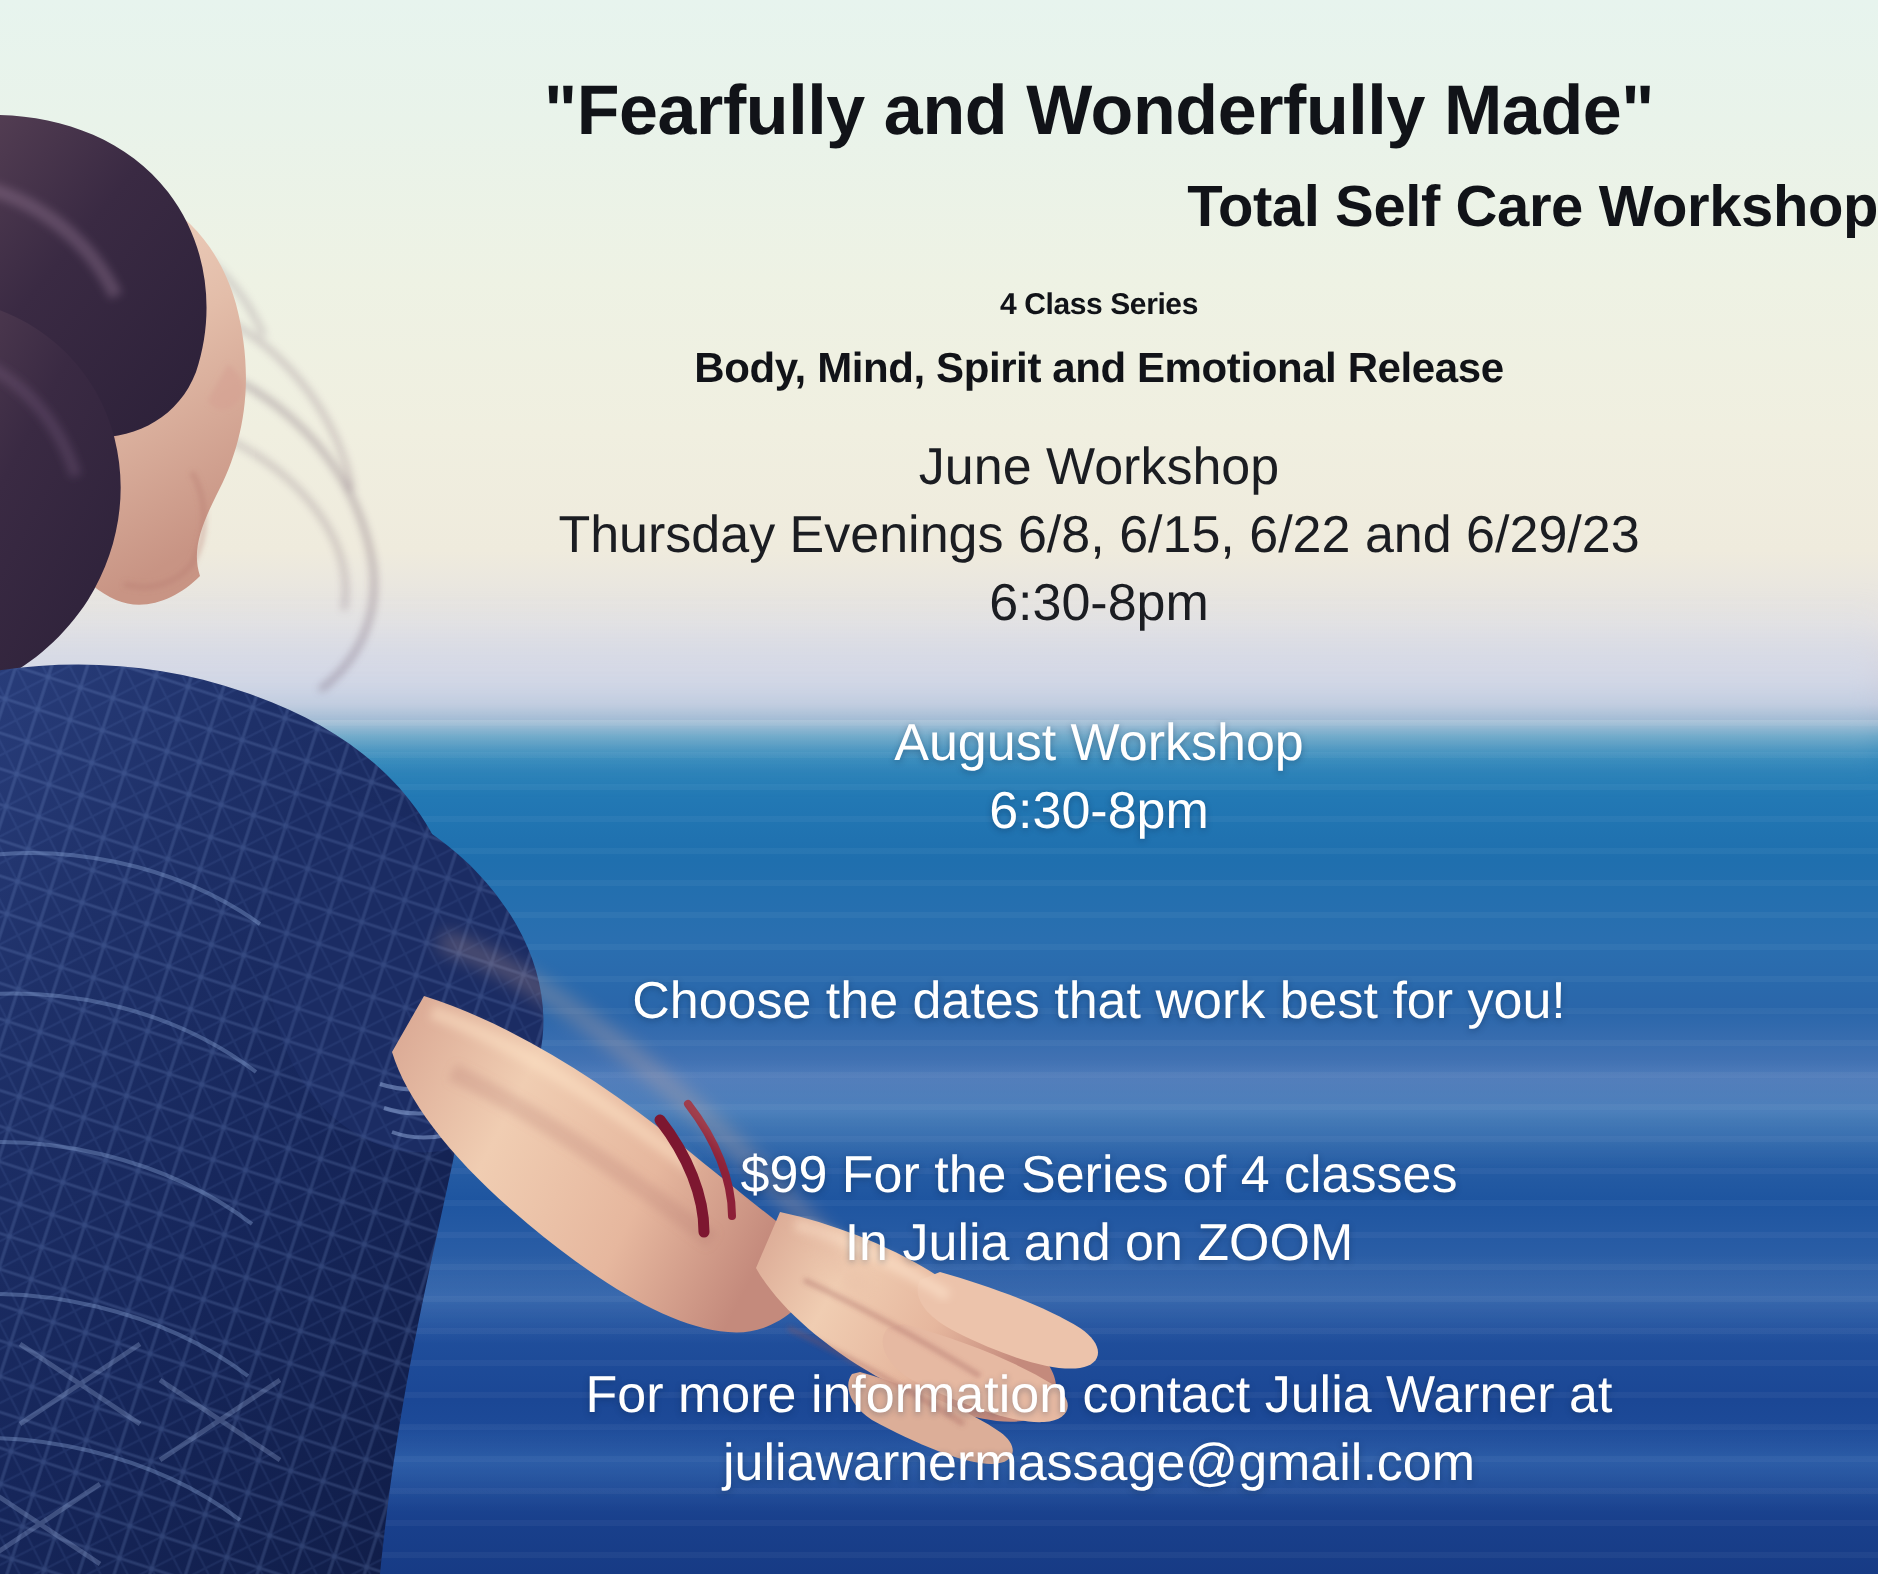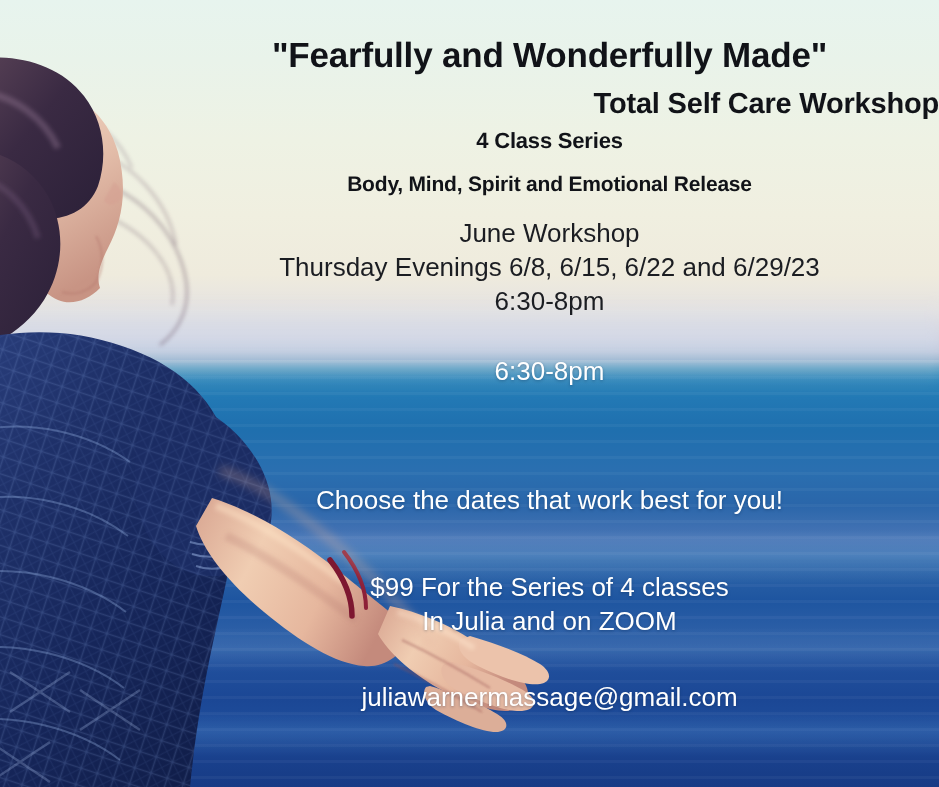--- a/index.html
+++ b/index.html
@@ -100,21 +100,21 @@
   .tl-inner { position: absolute; left: 0; width: 779px; text-align: center; }
 
   .t-head {
     color: #111318;
     font-weight: bold;
     letter-spacing: -0.2px;
     text-rendering: geometricPrecision;
   }
   .t-title   { font-size: 35px; line-height: 44px; }
   .t-sub1    { font-size: 29px; line-height: 38px; text-align: right; }
-  .t-sub2    { font-size: 22px; line-height: 30px; }
+  .t-sub2    { font-size: 15px; line-height: 30px; margin-top: 12px; }
   .t-sub3    { font-size: 21px; line-height: 30px; }
 
   .t-dark {
     color: #1b1d22;
     font-size: 26px;
     line-height: 34px;
     font-weight: normal;
   }
   .t-light {
     color: #ffffff;
@@ -298,30 +298,32 @@
       <div class="t-head t-sub3">Body, Mind, Spirit and Emotional Release</div>
     </div>
 
     <div class="tl-inner" style="top:216px;">
       <div class="t-dark">June Workshop</div>
       <div class="t-dark">Thursday Evenings 6/8, 6/15, 6/22 and 6/29/23</div>
       <div class="t-dark">6:30-8pm</div>
     </div>
 
     <div class="tl-inner" style="top:354px;">
+      <div class="t-light">August Workshop</div>
       <div class="t-light">6:30-8pm</div>
     </div>
 
     <div class="tl-inner" style="top:483px;">
       <div class="t-light">Choose the dates that work best for you!</div>
     </div>
 
     <div class="tl-inner" style="top:570px;">
       <div class="t-light">$99 For the Series of 4 classes</div>
       <div class="t-light">In Julia and on ZOOM</div>
     </div>
 
     <div class="tl-inner" style="top:680px;">
+      <div class="t-light">For more information contact Julia Warner at</div>
       <div class="t-light">juliawarnermassage@gmail.com</div>
     </div>
 
   </div>
 </div>
 
 </body></html>

